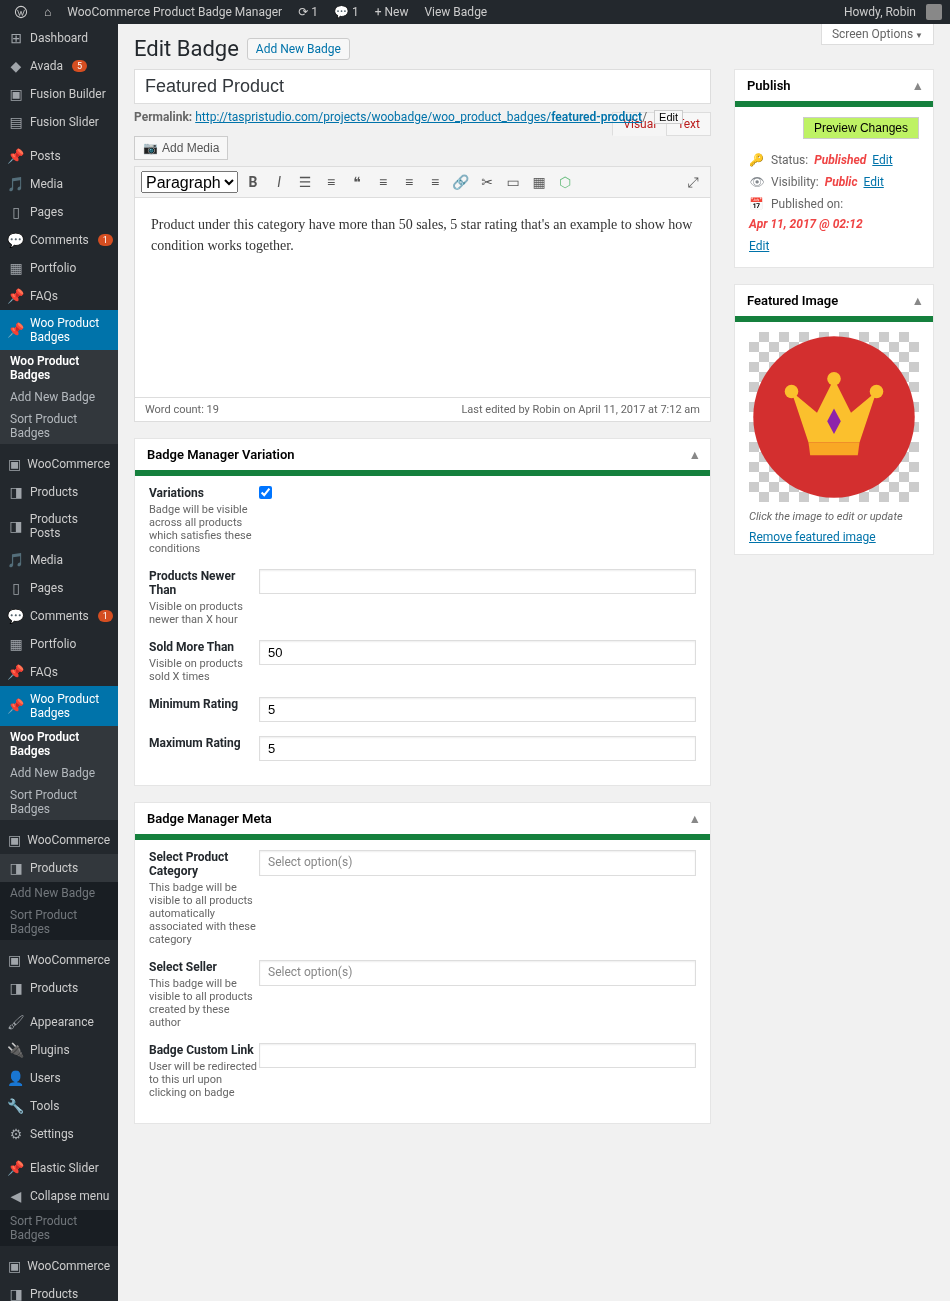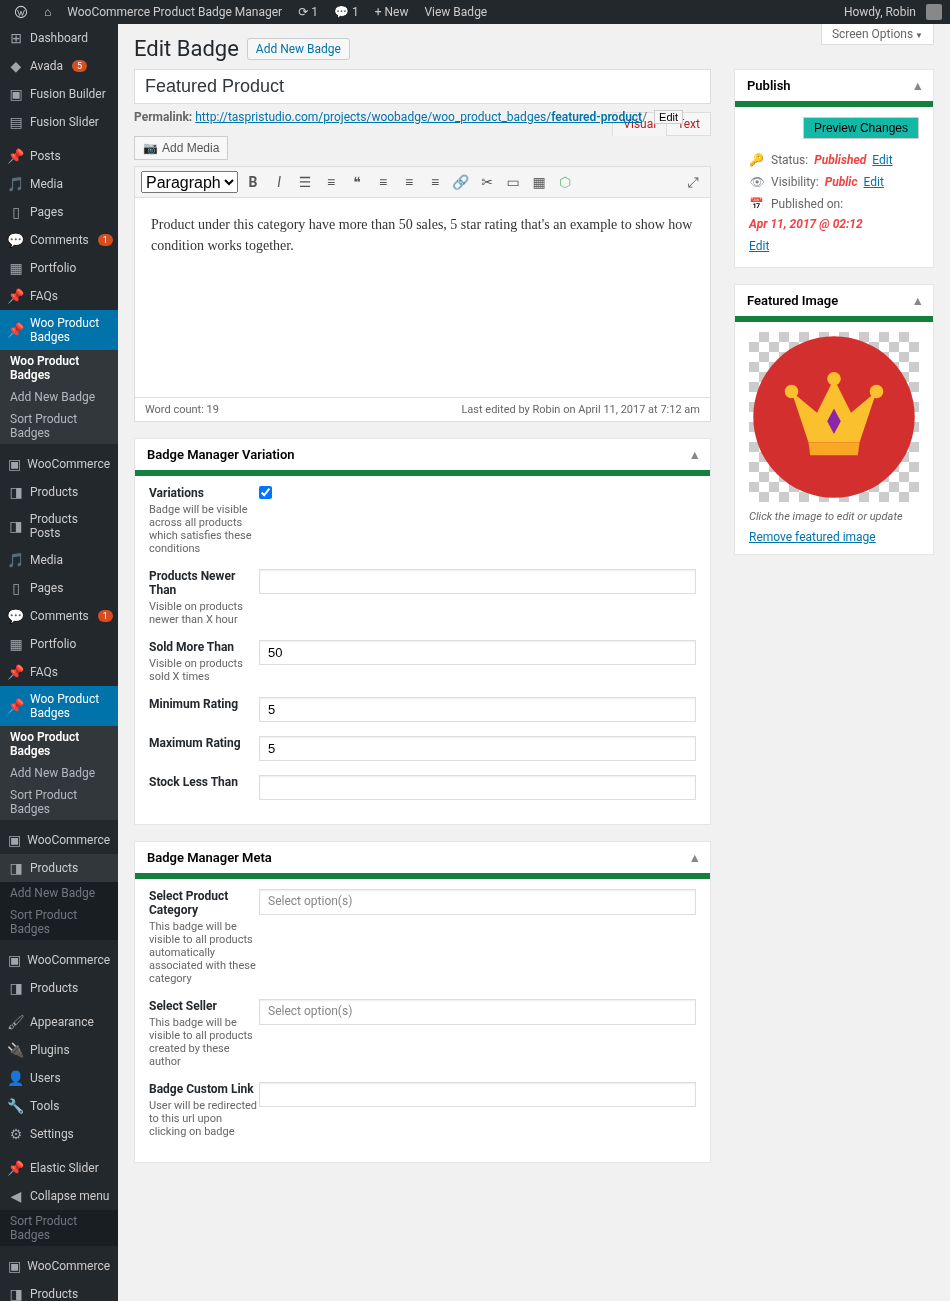--- a/index.html
+++ b/index.html
@@ -70,21 +70,21 @@
 .form-row .lbl .desc { color: #666; font-size: 11px; margin-top: 3px; }
 .form-row .ctrl { flex: 1; }
 .form-row .ctrl input[type=text] { width: 100%; padding: 4px 8px; border: 1px solid #ddd; font-size: 13px; box-shadow: inset 0 1px 2px rgba(0,0,0,.07); }
 .select-multi { width: 100%; border: 1px solid #ddd; padding: 4px 8px; color: #888; font-size: 12px; min-height: 26px; background: #fff; box-shadow: inset 0 1px 2px rgba(0,0,0,.07); }
 
 
 .publish-box .misc { padding: 4px 0; font-size: 12px; color: #666; display: flex; align-items: center; gap: 6px; }
 .publish-box .misc strong { color: #ef4444; font-style: italic; }
 .publish-box .misc a { color: #0073aa; text-decoration: underline; }
 .publish-box .misc .ico { width: 16px; color: #82878c; text-align: center; }
-.preview-btn { float: right; border: 1px solid #ccc; background: #14b8a6; padding: 3px 10px; font-size: 12px; margin-bottom: 10px; }
+.preview-btn { float: right; border: 1px solid #ccc; background: #bef264; padding: 3px 10px; font-size: 12px; margin-bottom: 10px; }
 .publish-actions { border-top: 1px solid #ddd; padding: 10px 12px; display: flex; justify-content: space-between; align-items: center; }
 .publish-actions .trash { color: #a00; text-decoration: underline; font-size: 12px; }
 .publish-actions .update { background: #0085ba; border: 1px solid #0073aa; color: #fff; padding: 5px 14px; font-size: 12px; border-radius: 3px; }
 
 .featured-img .thumb { background: repeating-conic-gradient(#ccc 0% 25%, #fff 0% 50%) 0 0/20px 20px; padding: 0; display: flex; align-items: center; justify-content: center; }
 .featured-img .thumb svg { width: 100%; height: auto; }
 .featured-img .hint { font-style: italic; color: #666; font-size: 11px; margin: 8px 0 6px; }
 .featured-img .remove { color: #0073aa; text-decoration: underline; font-size: 12px; }
 </style>
 </head>
@@ -347,24 +347,20 @@
               <div class="lbl"><strong>Sold More Than</strong><div class="desc">Visible on products sold X times</div></div>
               <div class="ctrl"><input type="text" value="50" style=""></div>
             </div>
             <div class="form-row">
               <div class="lbl"><strong>Minimum Rating</strong></div>
               <div class="ctrl"><input type="text" value="5" style=""></div>
             </div>
             <div class="form-row">
               <div class="lbl"><strong>Maximum Rating</strong></div>
               <div class="ctrl"><input type="text" value="5" style=""></div>
-            </div>
-            <div class="form-row">
-              <div class="lbl"><strong>Stock Less Than</strong></div>
-              <div class="ctrl"><input type="text" value="" style=""></div>
             </div>
           </div>
         </div>
 
         
         <div class="postbox">
           <div class="hndle">
               <span>Badge Manager Meta</span>
               <span class="toggle">▴</span>
             </div>

